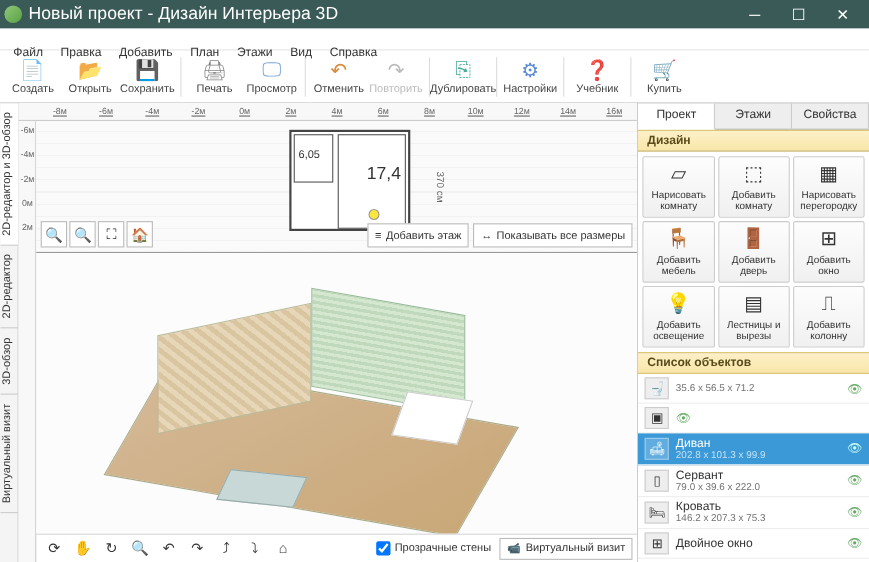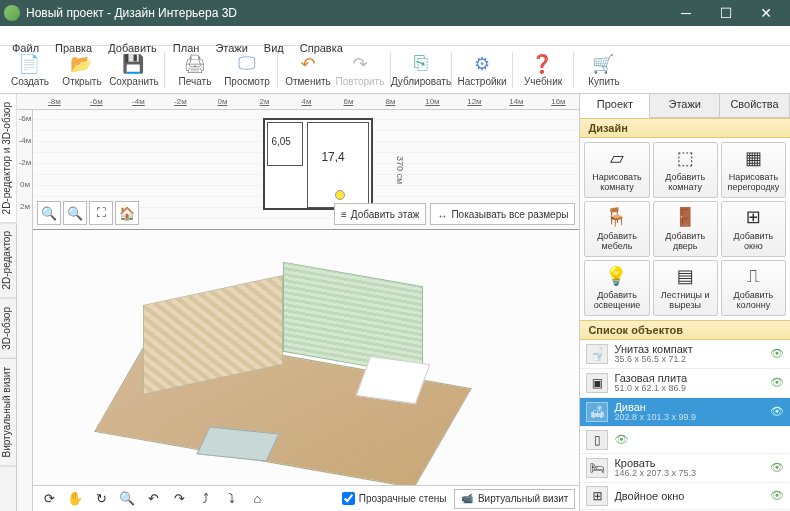--- a/index.html
+++ b/index.html
@@ -1,19 +1,19 @@
 <!DOCTYPE html>
 <html><head>
 <meta charset="utf-8">
 <style>
 * { box-sizing: border-box; margin: 0; padding: 0; font-family: "Segoe UI", Tahoma, sans-serif; }
 body { width: 790px; height: 511px; background: #fff; overflow: hidden; font-size: 11px; color: #333; }
 .titlebar { height: 26px; background: #3a5a57; color: #fff; display: flex; align-items: center; padding: 0 4px; }
 .titlebar .app-icon { width: 16px; height: 16px; background: linear-gradient(135deg,#8fc77a,#5aa143); border-radius: 50%; margin-right: 6px; }
-.titlebar .title { flex: 1; font-size: 12px; }
+.titlebar .title { flex: 1; font-size: 16px; }
 .titlebar .winbtn { width: 40px; height: 26px; display: flex; align-items: center; justify-content: center; color: #fff; font-size: 14px; }
 .menubar { height: 20px; background: #fff; border-bottom: 1px solid #ddd; display: flex; padding: 0 4px; }
 .menubar .menu { padding: 16px 8px; font-size: 11px; cursor: default; }
 .toolbar { height: 48px; background: #fff; border-bottom: 1px solid #ccc; display: flex; align-items: center; padding: 0 4px; }
 .tb-btn { display: flex; flex-direction: column; align-items: center; justify-content: center; width: 52px; height: 44px; font-size: 10px; color: #444; cursor: default; }
 .tb-btn.disabled { color: #bbb; }
 .tb-btn .ico { width: 22px; height: 22px; margin-bottom: 1px; display: flex; align-items: center; justify-content: center; font-size: 18px; }
 .tb-sep { width: 1px; height: 36px; background: #ddd; margin: 0 4px; }
 .ico-new { color: #4a9; } .ico-open { color: #d9a13a; } .ico-save { color: #5b8bd8; }
 .ico-print { color: #888; } .ico-preview { color: #7aa6d8; }
@@ -29,21 +29,21 @@
 .ruler-h span { display: inline-block; width: 42px; text-align: center; text-decoration: underline; }
 .canvas-split { flex: 1; display: flex; }
 .ruler-v { width: 16px; background: #f8f8f8; border-right: 1px solid #ccc; display: flex; flex-direction: column; font-size: 8px; color: #666; padding-top: 4px; }
 .ruler-v span { height: 22px; text-align: center; writing-mode: horizontal-tb; }
 .views { flex: 1; display: flex; flex-direction: column; }
 .view2d { height: 120px; background: repeating-linear-gradient(0deg,#fafafa,#fafafa 10px,#f2f2f2 10px,#f2f2f2 11px), repeating-linear-gradient(90deg,#fafafa,#fafafa 10px,#f2f2f2 10px,#f2f2f2 11px); position: relative; border-bottom: 1px solid #999; }
 .plan { position: absolute; left: 230px; top: 8px; width: 110px; height: 92px; background: #fff; border: 2px solid #444; }
 .plan .room1 { position: absolute; left: 2px; top: 2px; width: 36px; height: 44px; border: 1px solid #555; }
 .plan .room2 { position: absolute; left: 42px; top: 2px; width: 62px; height: 86px; border: 1px solid #555; }
 .plan .lab1 { position: absolute; left: 6px; top: 16px; font-size: 10px; }
-.plan .lab2 { position: absolute; left: 56px; top: 30px; font-size: 12px; }
+.plan .lab2 { position: absolute; left: 68px; top: 30px; font-size: 16px; }
 .plan .dim { position: absolute; right: -34px; top: 36px; font-size: 9px; color: #666; writing-mode: vertical-rl; }
 .plan .dot { position: absolute; left: 70px; top: 70px; width: 10px; height: 10px; background: #ffe63a; border: 1px solid #999; border-radius: 50%; }
 .tools2d { position: absolute; left: 4px; bottom: 4px; display: flex; gap: 2px; }
 .tool-b { width: 24px; height: 24px; background: #fff; border: 1px solid #bbb; display: flex; align-items: center; justify-content: center; font-size: 13px; }
 .floor-bar { position: absolute; right: 4px; bottom: 4px; display: flex; gap: 4px; }
 .fb-btn { height: 22px; background: #fff; border: 1px solid #bbb; padding: 0 6px; display: flex; align-items: center; font-size: 10px; gap: 4px; }
 .view3d { flex: 1; background: #fcfcfc; position: relative; overflow: hidden; }
 .iso { position: absolute; left: 50px; top: 20px; width: 400px; height: 220px; }
 .floor { position: absolute; left: 40px; top: 110px; width: 320px; height: 100px; background: linear-gradient(135deg,#d4b896,#c9a878); transform: skew(-30deg,10deg); border: 1px solid #aa8; }
 .wall1 { position: absolute; left: 60px; top: 40px; width: 140px; height: 90px; background: repeating-linear-gradient(45deg,#e8d6b8,#e8d6b8 4px,#d9c5a0 4px,#d9c5a0 8px); transform: skewY(-12deg); border: 1px solid #bb9; }
@@ -292,43 +292,42 @@
           <div class="dico">⎍</div>
           <div>Добавить</div>
           <div>колонну</div>
         </div>
       </div>
     <div class="section-hdr">Список объектов</div>
     <div class="obj-list scroll" id="objlist">
         <div class="obj-item">
           <div class="oico">🚽</div>
           <div class="otxt">
-            <div class="oname">Унитаз компакт</div>
             <div class="odim">35.6 x 56.5 x 71.2</div>
           </div>
           <div class="eye">👁</div>
         </div>
         <div class="obj-item">
           <div class="oico">▣</div>
-          <div class="otxt">
-            <div class="oname">Газовая плита</div>
-            <div class="odim">51.0 x 62.1 x 86.9</div>
-          </div>
           <div class="eye">👁</div>
         </div>
         <div class="obj-item selected">
           <div class="oico">🛋</div>
           <div class="otxt">
             <div class="oname">Диван</div>
             <div class="odim">202.8 x 101.3 x 99.9</div>
           </div>
           <div class="eye">👁</div>
         </div>
         <div class="obj-item">
           <div class="oico">▯</div>
+          <div class="otxt">
+            <div class="oname">Сервант</div>
+            <div class="odim">79.0 x 39.6 x 222.0</div>
+          </div>
           <div class="eye">👁</div>
         </div>
         <div class="obj-item">
           <div class="oico">🛏</div>
           <div class="otxt">
             <div class="oname">Кровать</div>
             <div class="odim">146.2 x 207.3 x 75.3</div>
           </div>
           <div class="eye">👁</div>
         </div>

